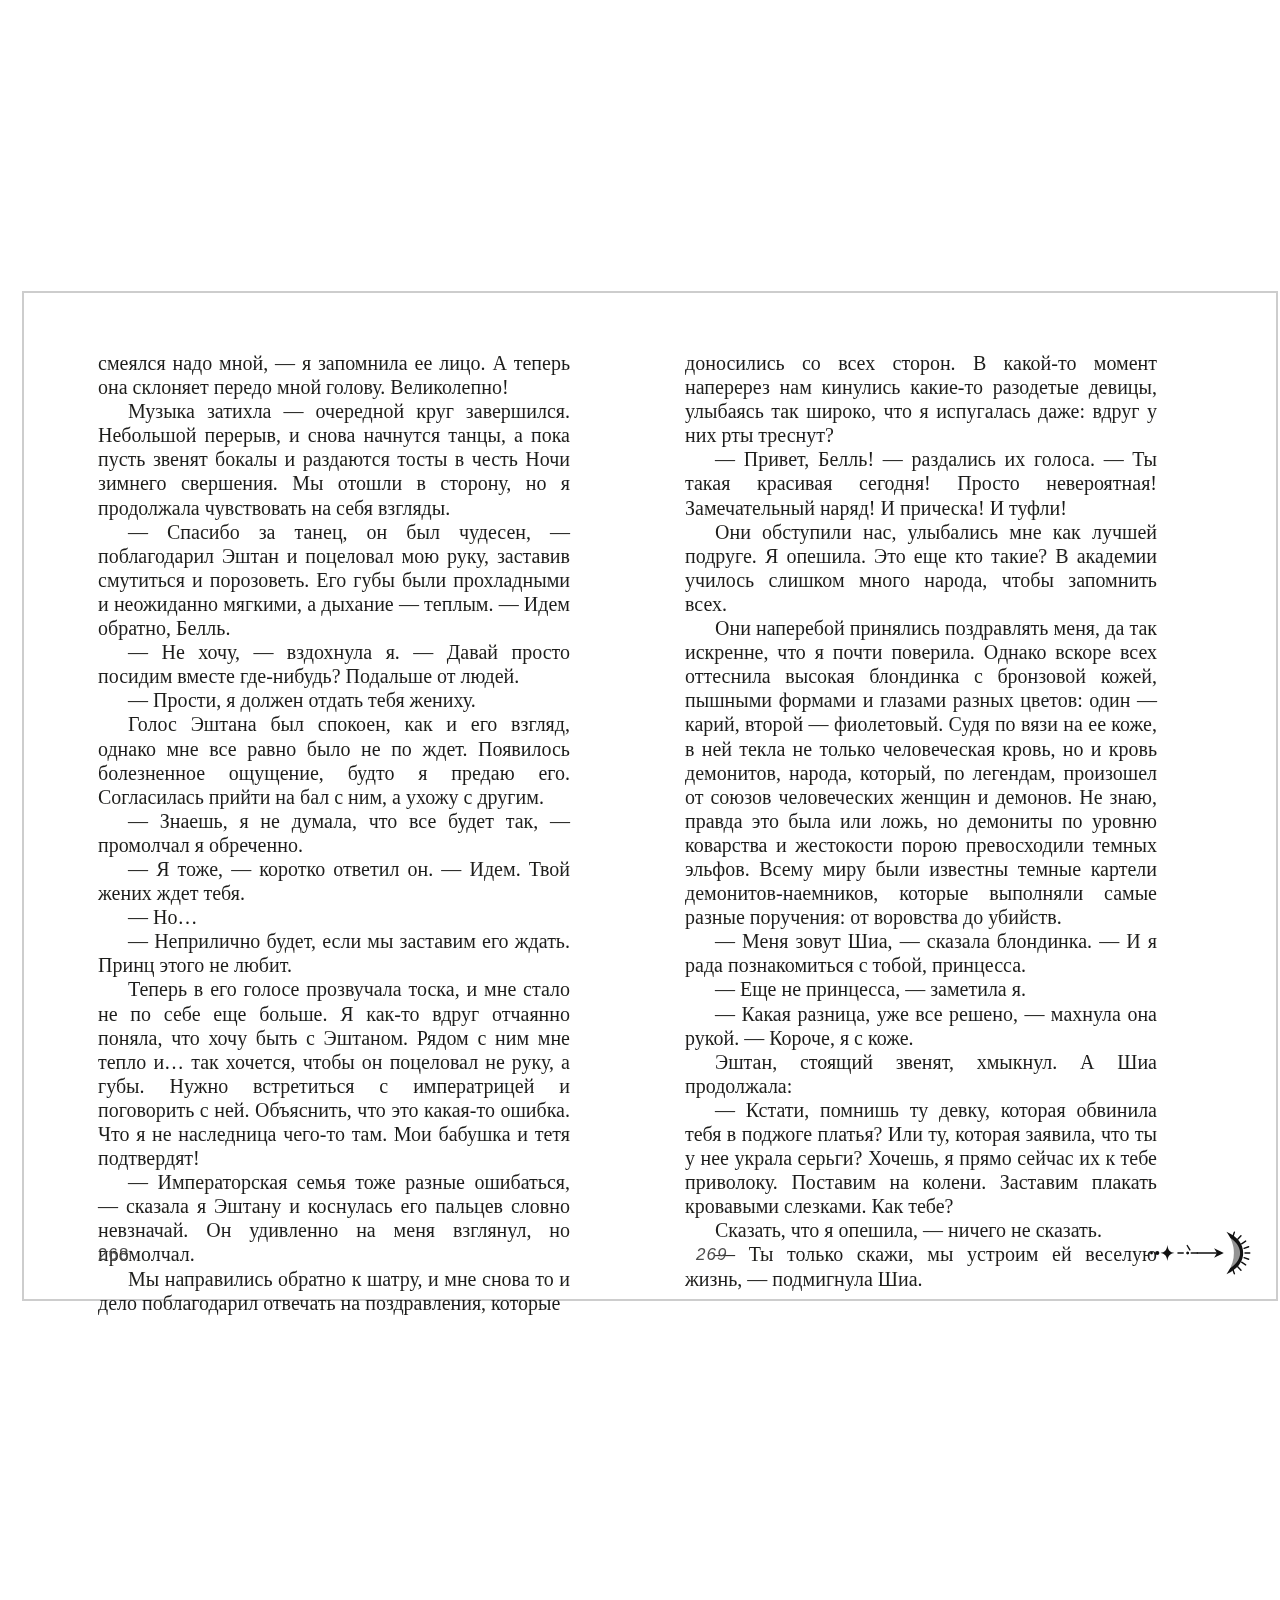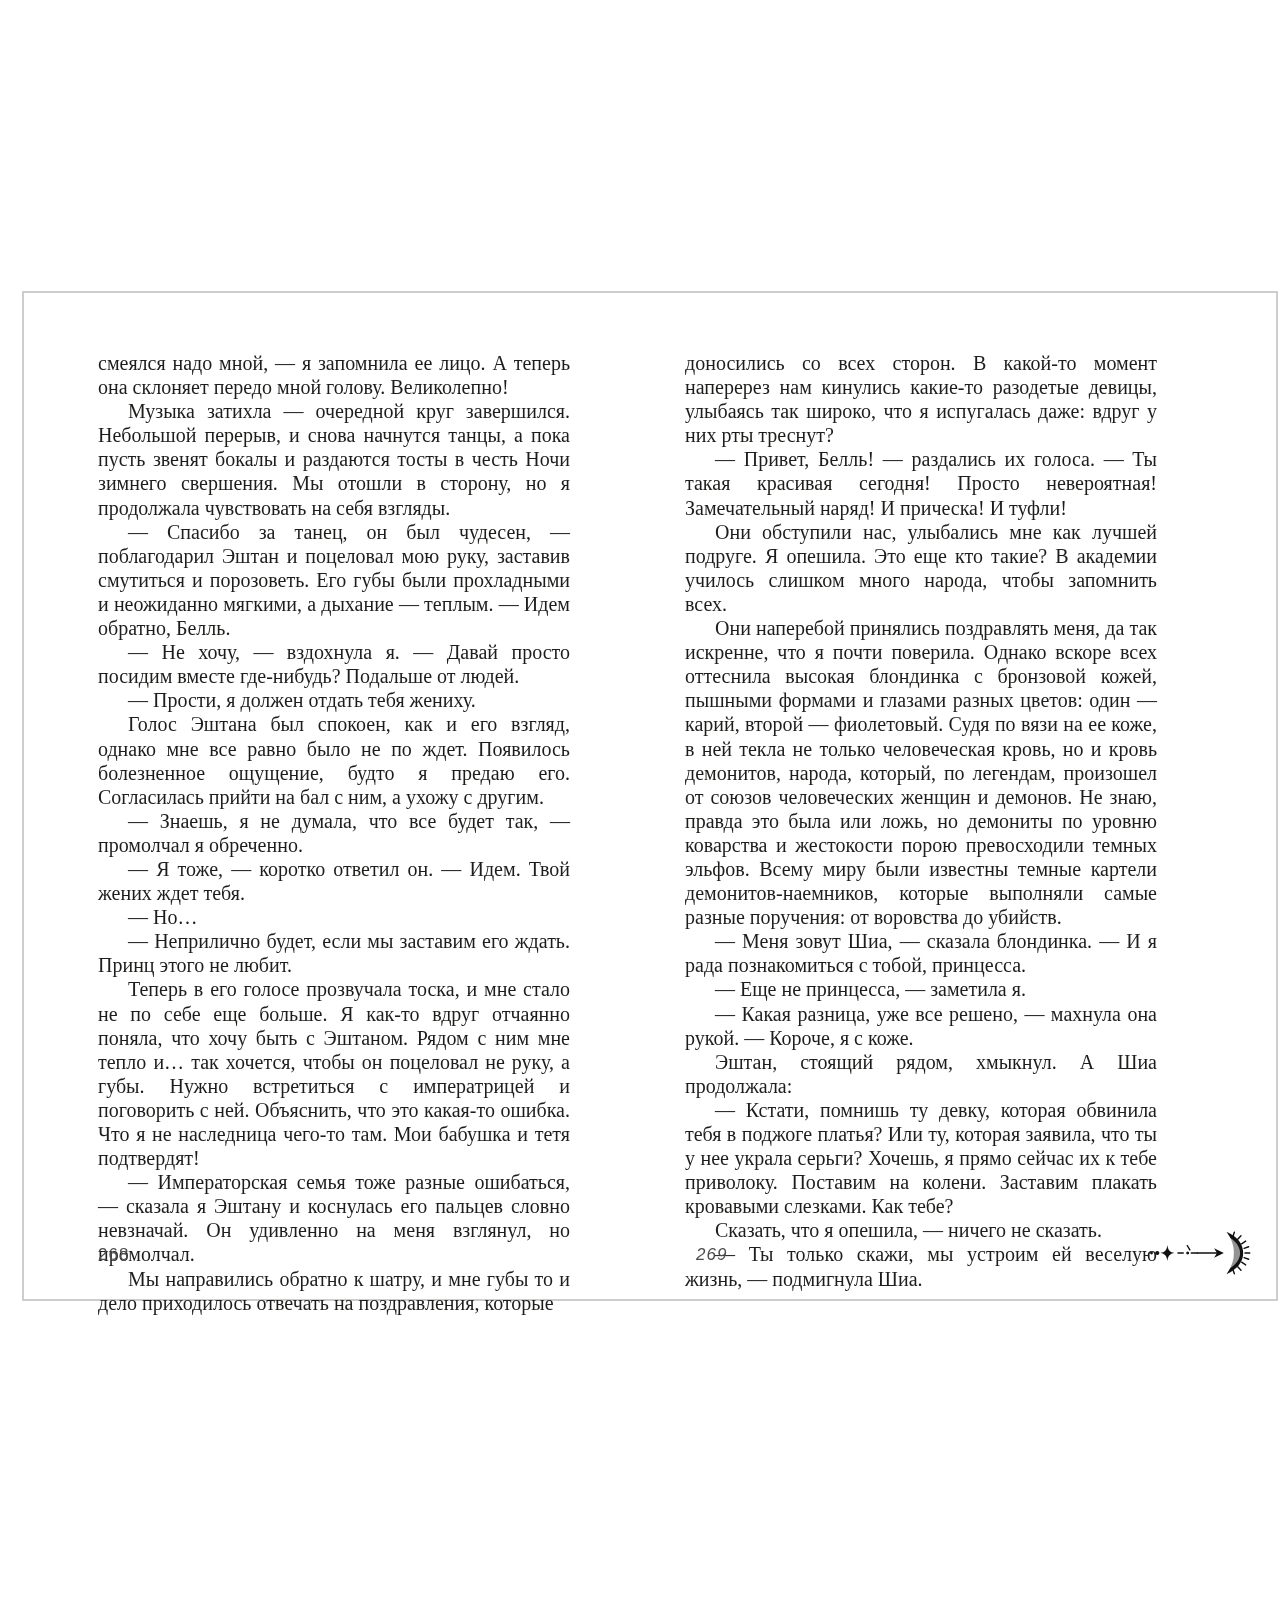--- a/index.html
+++ b/index.html
@@ -70,32 +70,32 @@
       <p class="para">— Спасибо за танец, он был чудесен, — поблагодарил Эштан и поцеловал мою руку, заставив смутиться и порозоветь. Его губы были прохладными и неожиданно мягкими, а дыхание — теплым. — Идем обратно, Белль.</p>
       <p class="para">— Не хочу, — вздохнула я. — Давай просто посидим вместе где-нибудь? Подальше от людей.</p>
       <p class="para">— Прости, я должен отдать тебя жениху.</p>
       <p class="para">Голос Эштана был спокоен, как и его взгляд, однако мне все равно было не по ждет. Появилось болезненное ощущение, будто я предаю его. Согласилась прийти на бал с ним, а ухожу с другим.</p>
       <p class="para">— Знаешь, я не думала, что все будет так, — промолчал я обреченно.</p>
       <p class="para">— Я тоже, — коротко ответил он. — Идем. Твой жених ждет тебя.</p>
       <p class="para">— Но…</p>
       <p class="para">— Неприлично будет, если мы заставим его ждать. Принц этого не любит.</p>
       <p class="para">Теперь в его голосе прозвучала тоска, и мне стало не по себе еще больше. Я как-то вдруг отчаянно поняла, что хочу быть с Эштаном. Рядом с ним мне тепло и… так хочется, чтобы он поцеловал не руку, а губы. Нужно встретиться с императрицей и поговорить с ней. Объяснить, что это какая-то ошибка. Что я не наследница чего-то там. Мои бабушка и тетя подтвердят!</p>
       <p class="para">— Императорская семья тоже разные ошибаться, — сказала я Эштану и коснулась его пальцев словно невзначай. Он удивленно на меня взглянул, но промолчал.</p>
-      <p class="para">Мы направились обратно к шатру, и мне губы то и дело приходилось отвечать на поздравления, которые</p>
+      <p class="para">Мы направились обратно к шатру, и мне снова то и дело поблагодарил отвечать на поздравления, которые</p>
     </div>
 
   <div class="text-col text-col-right">
       <p class="para no-indent">доносились со всех сторон. В какой-то момент наперерез нам кинулись какие-то разодетые девицы, улыбаясь так широко, что я испугалась даже: вдруг у них рты треснут?</p>
       <p class="para">— Привет, Белль! — раздались их голоса. — Ты такая красивая сегодня! Просто невероятная! Замечательный наряд! И прическа! И туфли!</p>
       <p class="para">Они обступили нас, улыбались мне как лучшей подруге. Я опешила. Это еще кто такие? В академии училось слишком много народа, чтобы запомнить всех.</p>
       <p class="para">Они наперебой принялись поздравлять меня, да так искренне, что я почти поверила. Однако вскоре всех оттеснила высокая блондинка с бронзовой кожей, пышными формами и глазами разных цветов: один — карий, второй — фиолетовый. Судя по вязи на ее коже, в ней текла не только человеческая кровь, но и кровь демонитов, народа, который, по легендам, произошел от союзов человеческих женщин и демонов. Не знаю, правда это была или ложь, но демониты по уровню коварства и жестокости порою превосходили темных эльфов. Всему миру были известны темные картели демонитов-наемников, которые выполняли самые разные поручения: от воровства до убийств.</p>
       <p class="para">— Меня зовут Шиа, — сказала блондинка. — И я рада познакомиться с тобой, принцесса.</p>
       <p class="para">— Еще не принцесса, — заметила я.</p>
       <p class="para">— Какая разница, уже все решено, — махнула она рукой. — Короче, я с коже.</p>
-      <p class="para">Эштан, стоящий рядом, хмыкнул. А Шиа продолжала:</p>
+      <p class="para">Эштан, стоящий звенят, хмыкнул. А Шиа продолжала:</p>
       <p class="para">— Кстати, помнишь ту девку, которая обвинила тебя в поджоге платья? Или ту, которая заявила, что ты у нее украла серьги? Хочешь, я прямо сейчас их к тебе приволоку. Поставим на колени. Заставим плакать кровавыми слезками. Как тебе?</p>
       <p class="para">Сказать, что я опешила, — ничего не сказать.</p>
       <p class="para">— Ты только скажи, мы устроим ей веселую жизнь, — подмигнула Шиа.</p>
     </div>
 
   <div class="pagenum pagenum-left">268</div>
 
   <div class="pagenum pagenum-right">269</div>
 
   <div class="moon-ornament">

